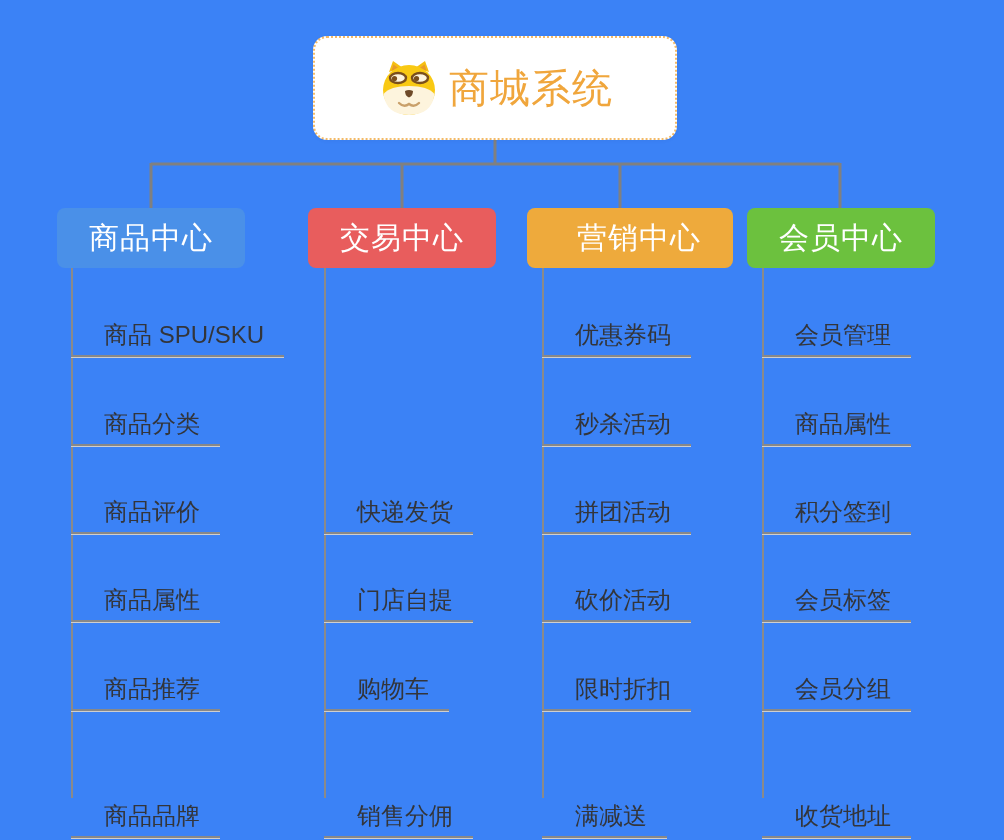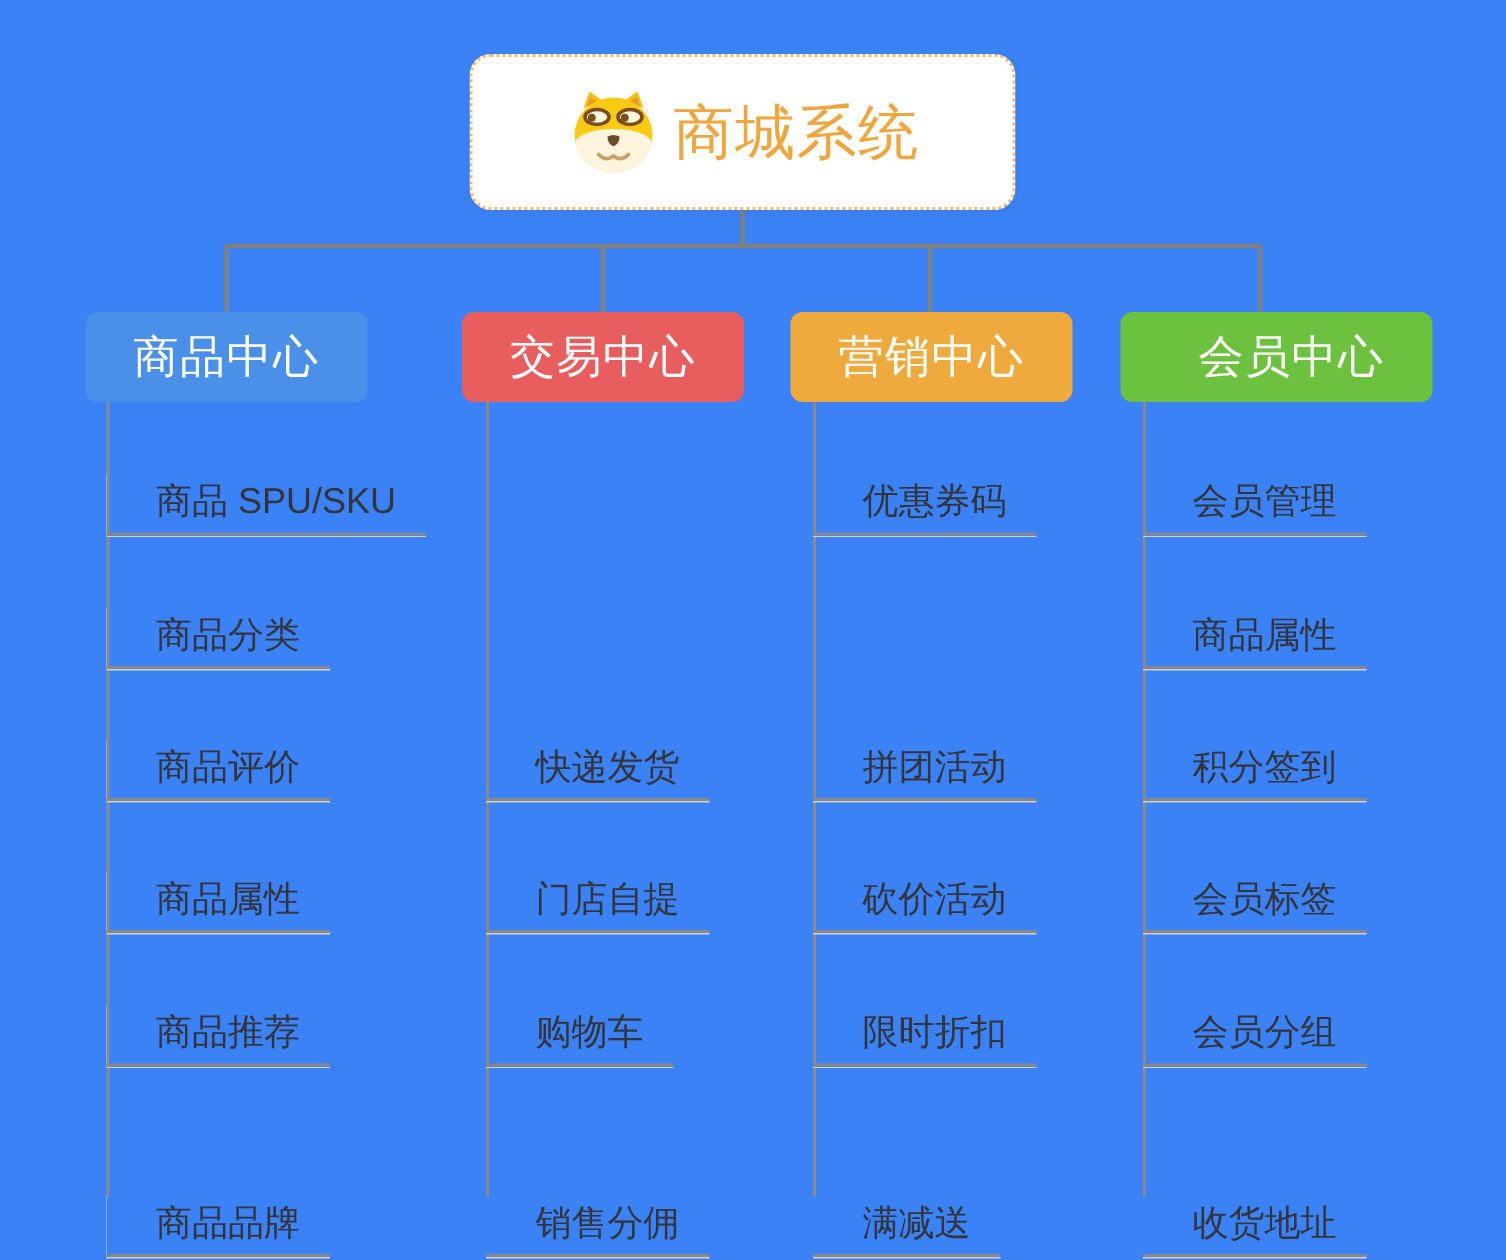--- a/index.html
+++ b/index.html
@@ -84,36 +84,37 @@
 
       <path d="M28,31 Q32,29 36,31 Q36,36 32,37.5 Q28,36 28,31 Z" fill="#6e4a28"></path>
 
       <path d="M22,43 Q27,48 32,44 Q37,48 42,43" stroke="#c9a06a" stroke-width="2.4" fill="none" stroke-linecap="round"></path>
     </svg>
     <span class="root-title">商城系统</span>
   </div>
 
   <div class="branch-node b0" style="background-color: rgb(74, 144, 232);">商品中心</div>
   <div class="branch-node b1" style="background-color: rgb(232, 93, 93);">交易中心</div>
-  <div class="branch-node b2" style="background-color: rgb(238, 170, 60);">营销中心</div>
-  <div class="branch-node b3" style="background-color: rgb(108, 193, 62); padding-left: 20px;">会员中心</div>
+  <div class="branch-node b2" style="background-color: rgb(238, 170, 60); padding-left: 18px;">营销中心</div>
+  <div class="branch-node b3" style="background-color: rgb(108, 193, 62);">会员中心</div>
 
   <div class="leaf c0 r0">商品 SPU/SKU</div>
   <div class="leaf c0 r1">商品分类</div>
   <div class="leaf c0 r2">商品评价</div>
   <div class="leaf c0 r3">商品属性</div>
   <div class="leaf c0 r4">商品推荐</div>
   <div class="leaf c0 r5">商品品牌</div>
 
   <div class="leaf c1 r2">快递发货</div>
   <div class="leaf c1 r3">门店自提</div>
   <div class="leaf c1 r4">购物车</div>
   <div class="leaf c1 r5">销售分佣</div>
 
   <div class="leaf c2 r0">优惠券码</div>
+  <div class="leaf c2 r1">秒杀活动</div>
   <div class="leaf c2 r2">拼团活动</div>
   <div class="leaf c2 r3">砍价活动</div>
   <div class="leaf c2 r4">限时折扣</div>
   <div class="leaf c2 r5">满减送</div>
 
   <div class="leaf c3 r0">会员管理</div>
   <div class="leaf c3 r1">商品属性</div>
   <div class="leaf c3 r2">积分签到</div>
   <div class="leaf c3 r3">会员标签</div>
   <div class="leaf c3 r4">会员分组</div>

